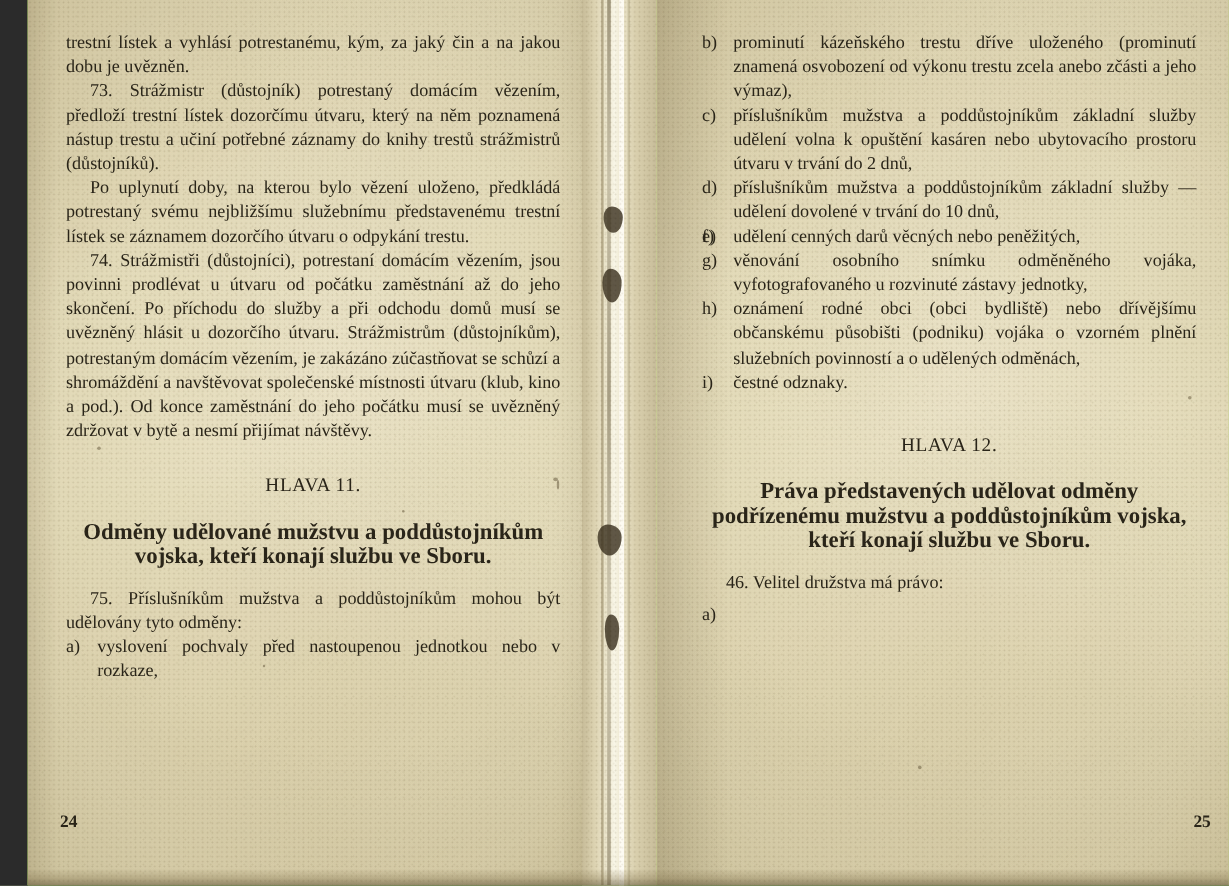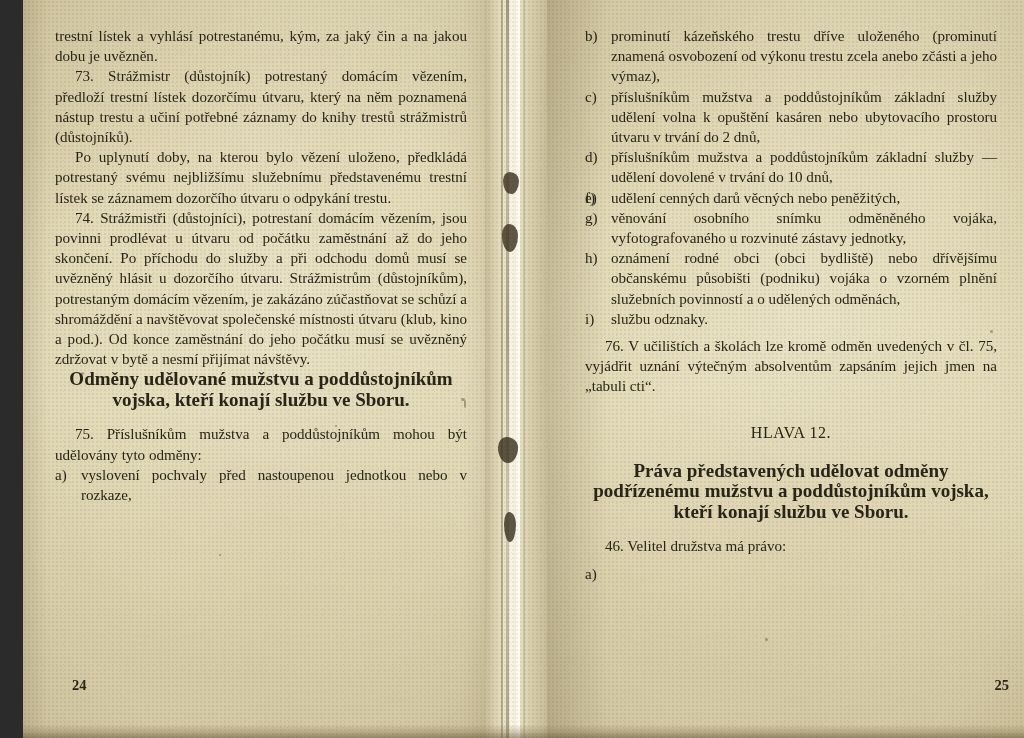--- a/index.html
+++ b/index.html
@@ -161,21 +161,21 @@
   .spacer-sm { height: 7px; }
 
   
   .folio {
     position: absolute;
     bottom: 44px;
     font-size: 14.5px;
     font-weight: bold;
     color: #2a2519;
   }
-  .folio.left  { left: 49px; }
+  .folio.left  { left: 27px; }
   .folio.right { right: 38px; }
 
   
   .grain {
     position: absolute;
     inset: 0;
     pointer-events: none;
     opacity: .30;
     background-image:
       radial-gradient(rgba(110,95,58,.55) .5px, rgba(0,0,0,0) 1px),
@@ -210,20 +210,21 @@
     <div class="stitch" style="left:13px; top:437px; width:20px; height:26px;"></div>
     <div class="stitch" style="left:19px; top:512px; width:12px; height:30px;"></div>
   </div>
 
   <div class="col left">
     <p class="flush">trestní lístek a vyhlásí potrestanému, kým, za jaký čin a na jakou dobu je uvězněn.</p>
     <p class="indent">73. Strážmistr (důstojník) potrestaný domácím vězením, předloží trestní lístek dozorčímu útvaru, který na něm poznamená nástup trestu a učiní potřebné záznamy do knihy trestů strážmistrů (důstojníků).</p>
     <p class="indent">Po uplynutí doby, na kterou bylo vězení uloženo, předkládá potrestaný svému nejbližšímu služebnímu představenému trestní lístek se záznamem dozorčího útvaru o odpykání trestu.</p>
     <p class="indent">74. Strážmistři (důstojníci), potrestaní domácím vězením, jsou povinni prodlévat u útvaru od počátku zaměstnání až do jeho skončení. Po příchodu do služby a při odchodu domů musí se uvězněný hlásit u dozorčího útvaru. Strážmistrům (důstojníkům), potrestaným domácím vězením, je zakázáno zúčastňovat se schůzí a shromáždění a navštěvovat společenské místnosti útvaru (klub, kino a pod.). Od konce zaměstnání do jeho počátku musí se uvězněný zdržovat v bytě a nesmí přijímat návštěvy.</p>
 
+    <div class="hlava">HLAVA 11.</div>
     <div class="subtitle">Odměny udělované mužstvu a poddůstojníkům vojska, kteří konají službu ve Sboru.</div>
 
     <p class="indent">75. Příslušníkům mužstva a poddůstojníkům mohou být udělovány tyto odměny:</p>
 
     <div class="li">
       <span class="lbl">a)</span>
       <span>vyslovení pochvaly před nastoupenou jednotkou nebo v rozkaze,</span>
     </div>
   </div>
 
@@ -252,25 +253,24 @@
     <div class="li">
       <span class="lbl">g)</span>
       <span>věnování osobního snímku odměněného vojáka, vyfotografovaného u rozvinuté zástavy jednotky,</span>
     </div>
     <div class="li">
       <span class="lbl">h)</span>
       <span>oznámení rodné obci (obci bydliště) nebo dřívějšímu občanskému působišti (podniku) vojáka o vzorném plnění služebních povinností a o udělených odměnách,</span>
     </div>
     <div class="li">
       <span class="lbl">i)</span>
-      <span>službu odznaky.</span>
+      <span>čestné odznaky.</span>
     </div>
 
     <div class="spacer-sm"></div>
-    <p class="indent">76. V učilištích a školách lze kromě odměn uvedených v čl. 75, vyjádřit uznání výtečným absolventům zapsáním jejich jmen na „tabuli cti“.</p>
 
     <div class="hlava">HLAVA 12.</div>
     <div class="subtitle">Práva představených udělovat odměny podřízenému mužstvu a poddůstojníkům vojska, kteří konají službu ve Sboru.</div>
 
     <p class="indent">46. Velitel družstva má právo:</p>
 
     <div class="spacer-sm"></div>
     <div class="li">
       <span class="lbl">a)</span>
     </div>

